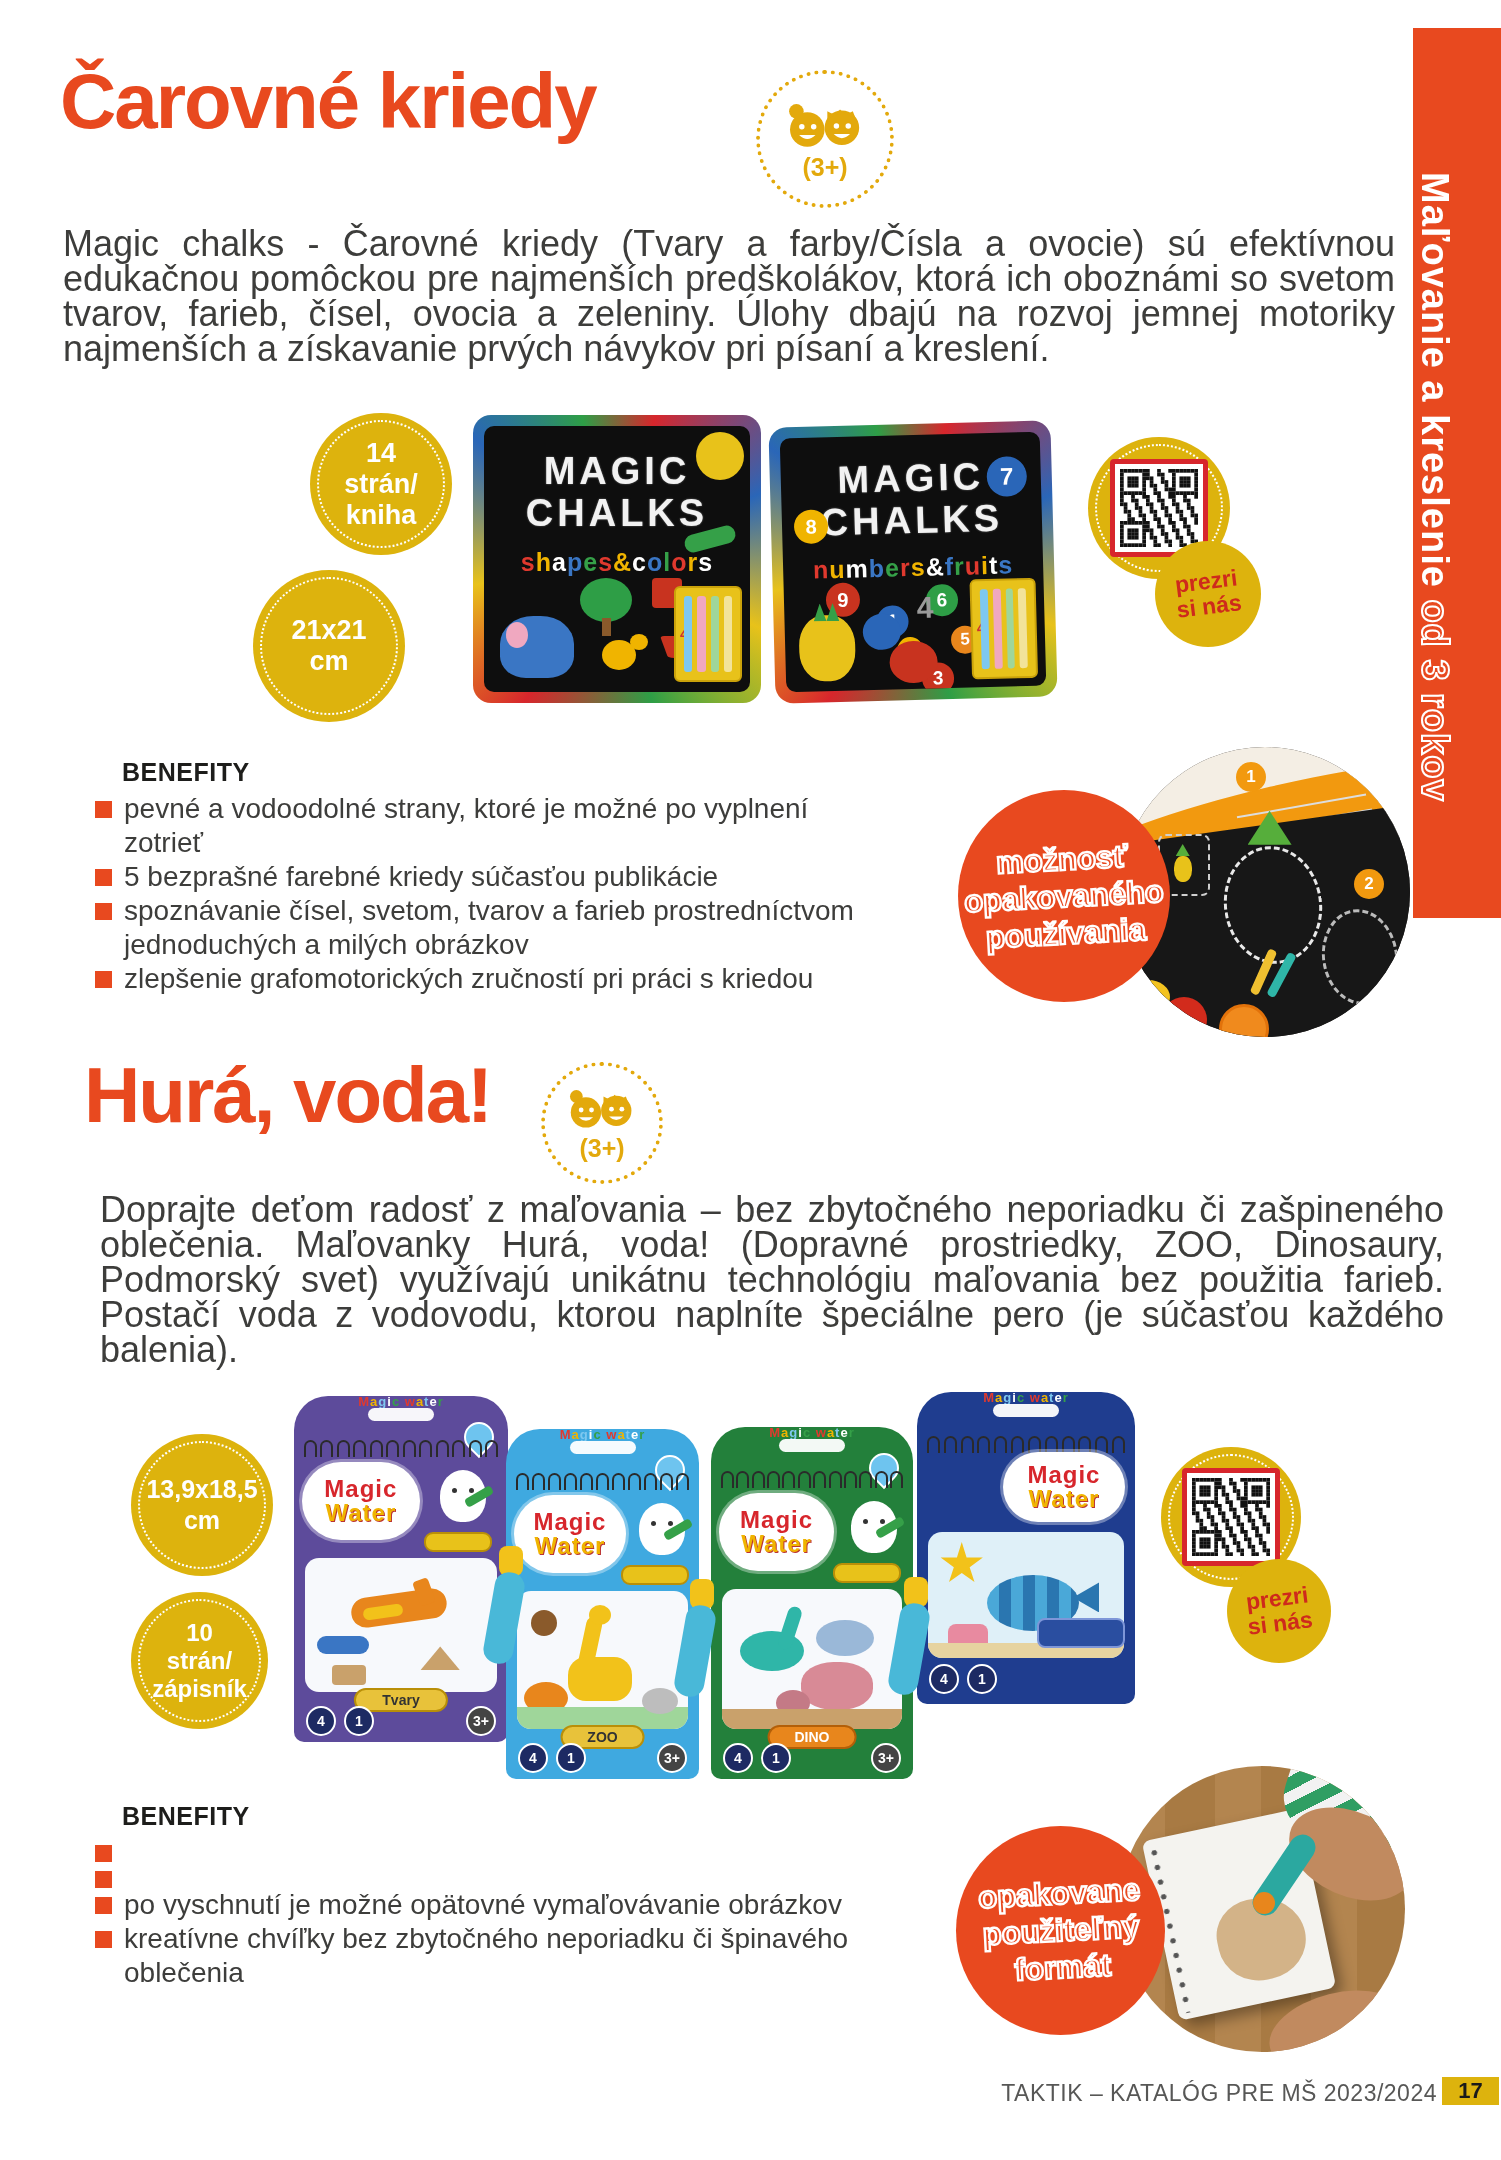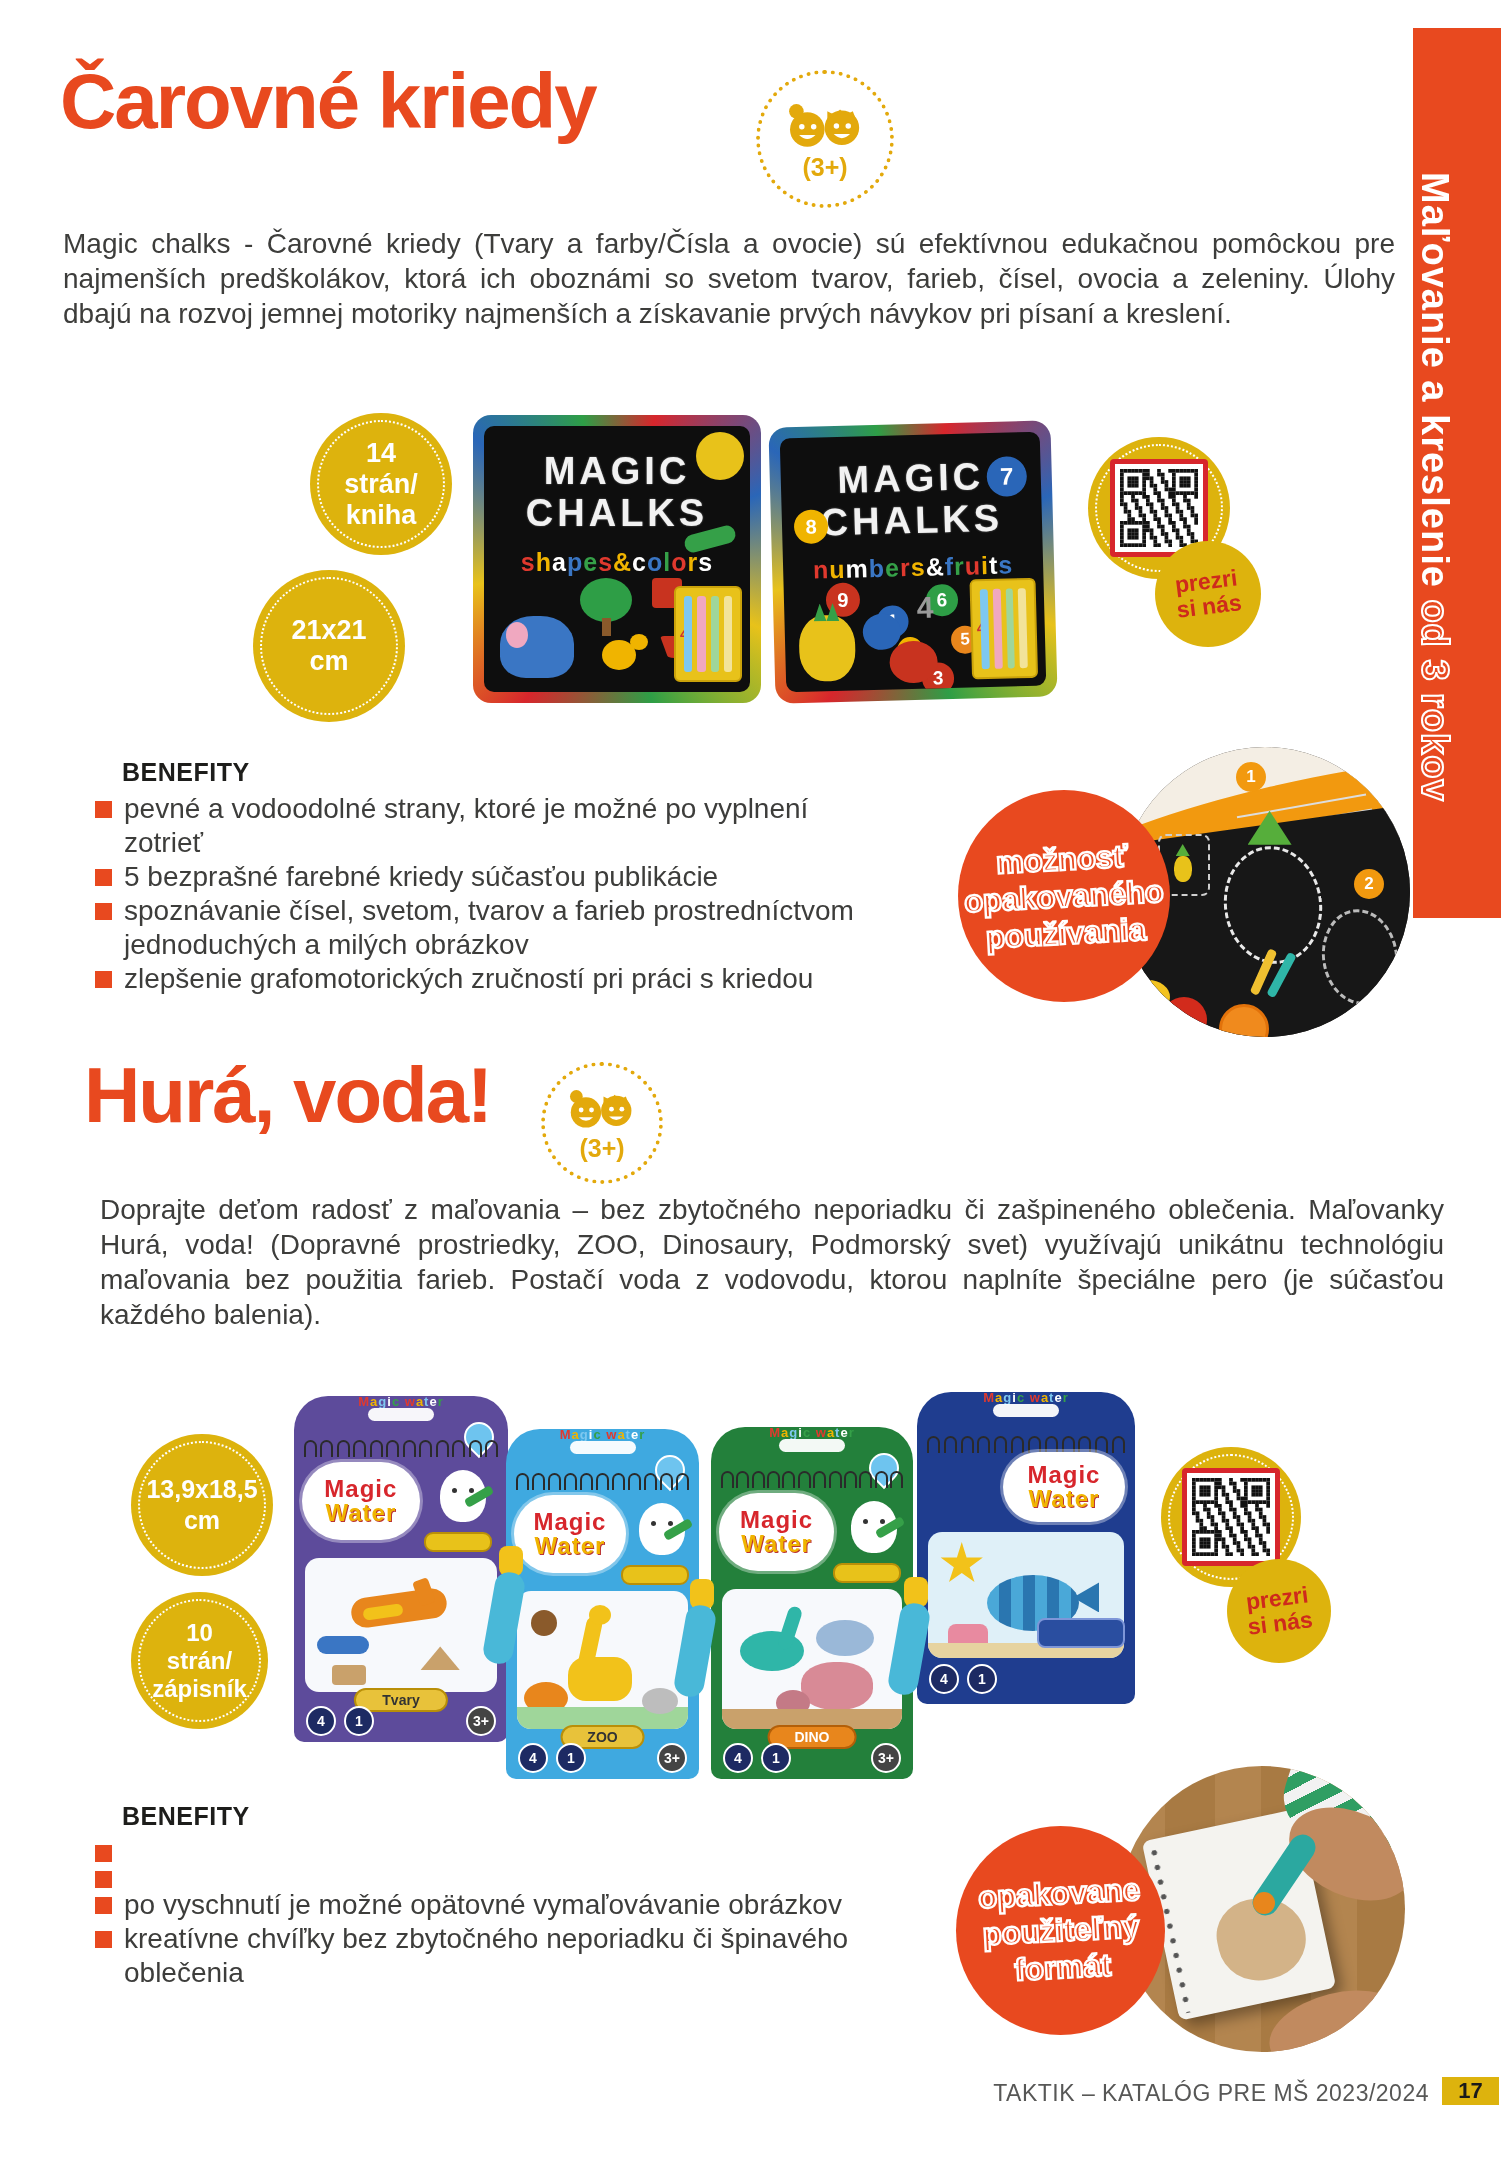--- a/index.html
+++ b/index.html
@@ -2,21 +2,21 @@
 <html><head>
 <meta charset="utf-8">
 <style>
   html,body{margin:0;padding:0;background:#fff;}
   .page{position:relative;width:1501px;height:2160px;background:#fff;overflow:hidden;
         font-family:"Liberation Sans",sans-serif;color:#3d3d3b;}
   .abs{position:absolute;}
 
   
   .big-title{font-weight:800;font-size:78px;letter-spacing:-2px;color:#e8491f;line-height:1;}
-  .para{font-size:28px;line-height:35px;text-align:justify;color:#3d3d3b;}
+  .para{font-size:36px;line-height:35px;text-align:justify;color:#3d3d3b;}
 
   
   .age{border:4px dotted #e3a90c;border-radius:50%;display:flex;flex-direction:column;
        align-items:center;justify-content:center;box-sizing:border-box;}
   .age .faces{width:70%;height:46%;}
   .age .age-label{color:#e3a90c;font-weight:800;font-size:25px;margin-top:-2px;}
 
   
   .ycirc{background:#ddb30d;border-radius:50%;position:absolute;display:flex;align-items:center;
          justify-content:center;text-align:center;}
@@ -127,21 +127,21 @@
 
   
   .sidebar{position:absolute;left:1413px;top:28px;width:88px;height:890px;background:#e8491f;
            display:flex;align-items:center;justify-content:flex-start;}
   .sidebar .vtext{writing-mode:vertical-rl;font-weight:800;font-size:38px;letter-spacing:1px;
                   padding-top:28px;white-space:nowrap;}
   .sidebar .v1{color:#fff;}
   .sidebar .v2{color:#e8491f;-webkit-text-stroke:2px #fff;}
 
   
-  .footer-label{position:absolute;right:72px;top:2080px;font-size:23px;color:#575756;letter-spacing:.5px;}
+  .footer-label{position:absolute;right:64px;top:2080px;font-size:23px;color:#575756;letter-spacing:.5px;}
   .pagebox{position:absolute;left:1442px;top:2077px;width:57px;height:28px;background:#ddb30d;color:#1a1a1a;
            font-weight:700;font-size:22px;display:flex;align-items:center;justify-content:center;}
 </style>
 </head>
 <body>
 
 <div class="page">
 
   <div class="abs big-title" style="left:60px;top:62px;">Čarovné kriedy</div>
 

